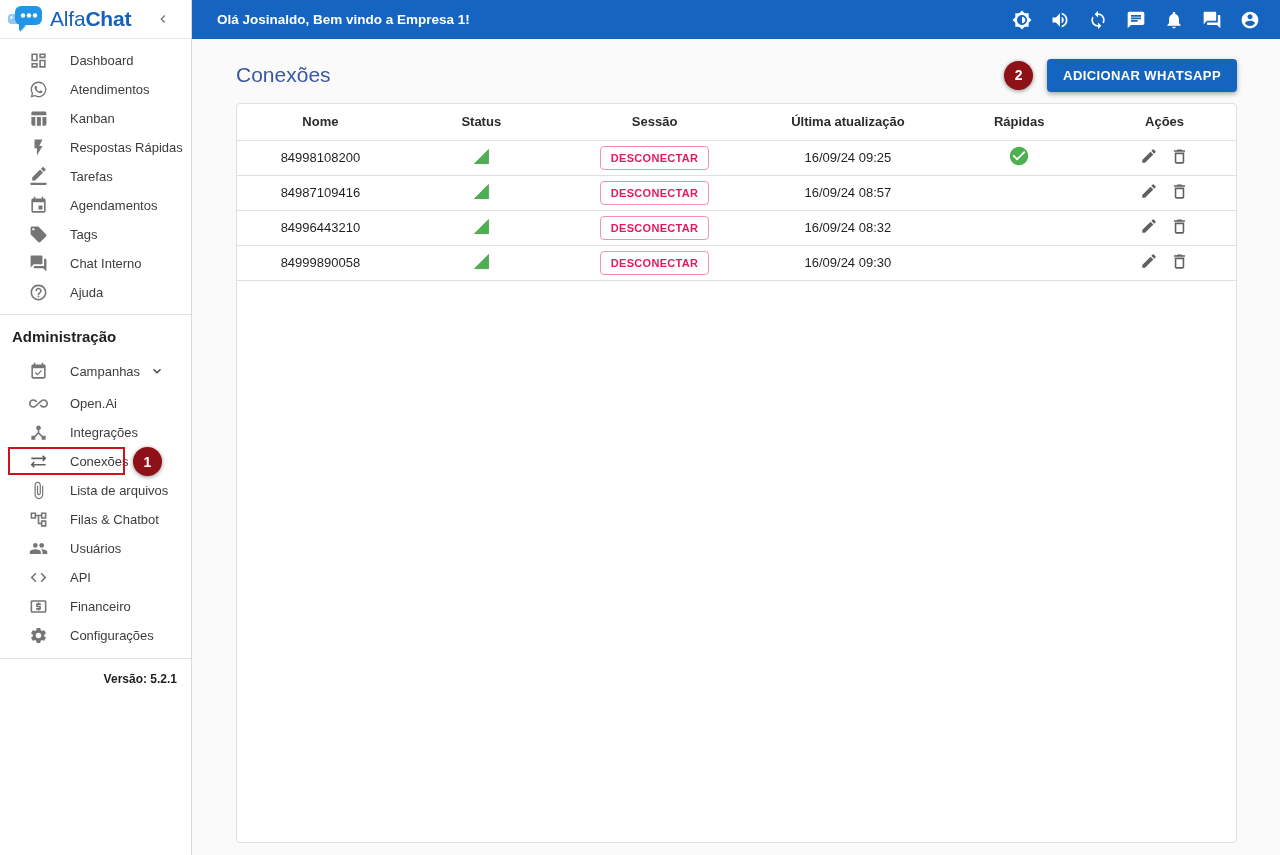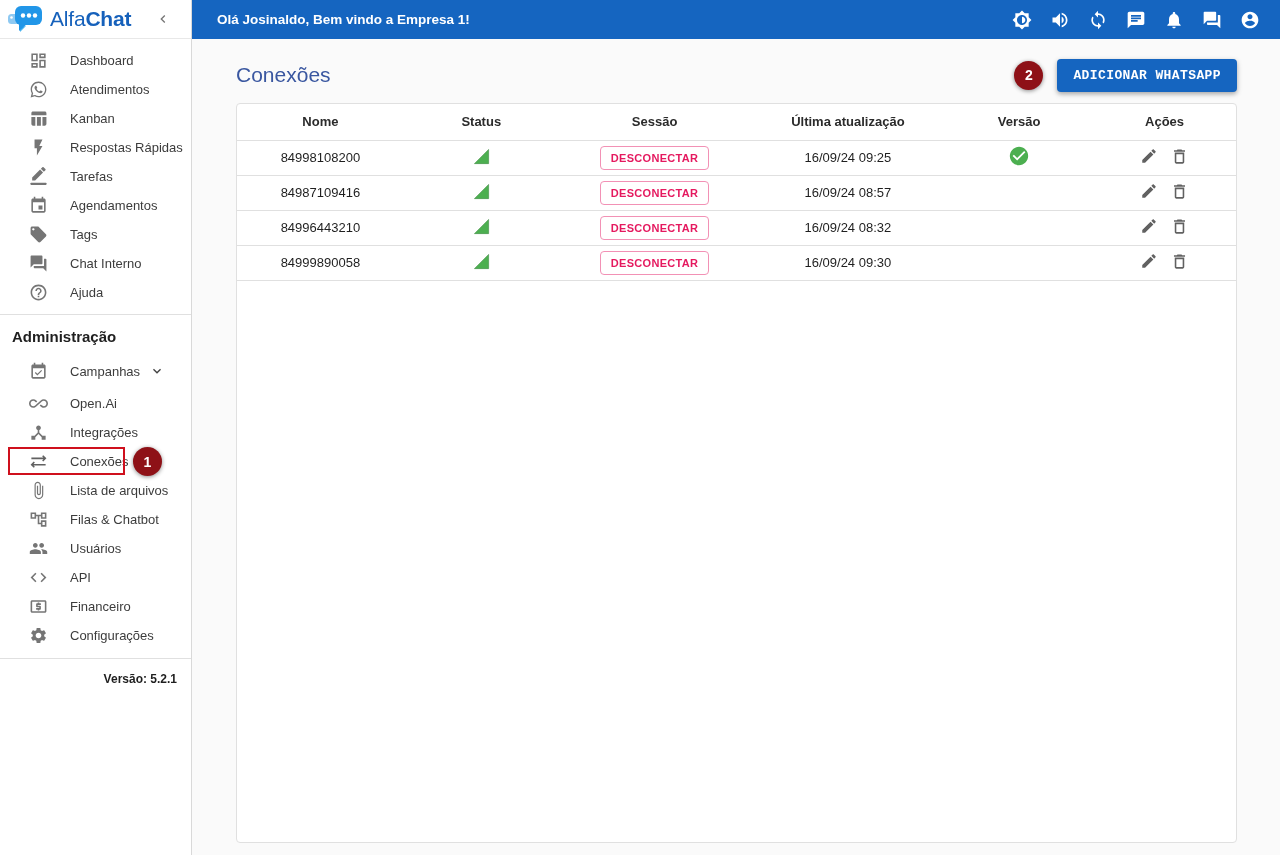--- a/index.html
+++ b/index.html
@@ -44,21 +44,21 @@
   .greeting { color:#ffffff; font-size:13.5px; font-weight:700; }
   .topbar-icons { margin-left:auto; display:flex; align-items:center; gap:18px; }
   .tb-icon { width:20px; height:20px; display:flex; cursor:pointer; }
 
   .content { flex:1; padding:0 43px 0 44px; }
   .content-header { display:flex; align-items:center; margin-top:18px; height:36px; }
   .page-title { font-size:21px; font-weight:500; color:#3a57a0; }
   .header-right { margin-left:auto; display:flex; align-items:center; gap:14px; }
   .btn-primary { background:#1565c0; color:#ffffff; border:none; border-radius:4px;
                  padding:9px 16px; font-size:13px; font-weight:700; letter-spacing:0.4px;
-                 font-family:Liberation Mono, monospace; cursor:pointer;
+                 font-family:Liberation Sans, sans-serif; cursor:pointer;
                  box-shadow:0 2px 5px rgba(0,0,0,0.35); }
 
   .card { margin-top:10px; background:#ffffff; border:1px solid #e0e0e0; border-radius:4px;
           height:740px; overflow:hidden; }
   table { width:100%; border-collapse:collapse; table-layout:fixed; }
   th { height:36px; font-size:13px; font-weight:600; color:#2b2b2b; text-align:center;
        border-bottom:1px solid #e0e0e0; }
   td { height:35px; font-size:13px; color:#1f1f1f; text-align:center; vertical-align:middle;
        border-bottom:1px solid #e0e0e0; }
   .btn-disconnect { display:inline-block; background:#ffffff; border:1px solid #f291b5;
@@ -327,21 +327,21 @@
             <col style="width:19.5%">
               <col style="width:14.8%">
               <col style="width:14.3%">
           </colgroup>
           <thead>
             <tr>
               <th>Nome</th>
               <th>Status</th>
               <th>Sessão</th>
               <th>Última atualização</th>
-              <th>Versão</th>
+              <th>Rápidas</th>
               <th>Ações</th>
             </tr>
           </thead>
           <tbody>
             <tr>
               <td>84998108200</td>
               <td><span><svg width="19" height="19" viewBox="0 0 24 24">
                       <path d="M3 21 L21 21 L21 3 Z" fill="#4caf50" stroke="#2e7d32" stroke-width="0.6"></path>
                     </svg></span></td>
               <td><button class="btn-disconnect">DESCONECTAR</button></td>

